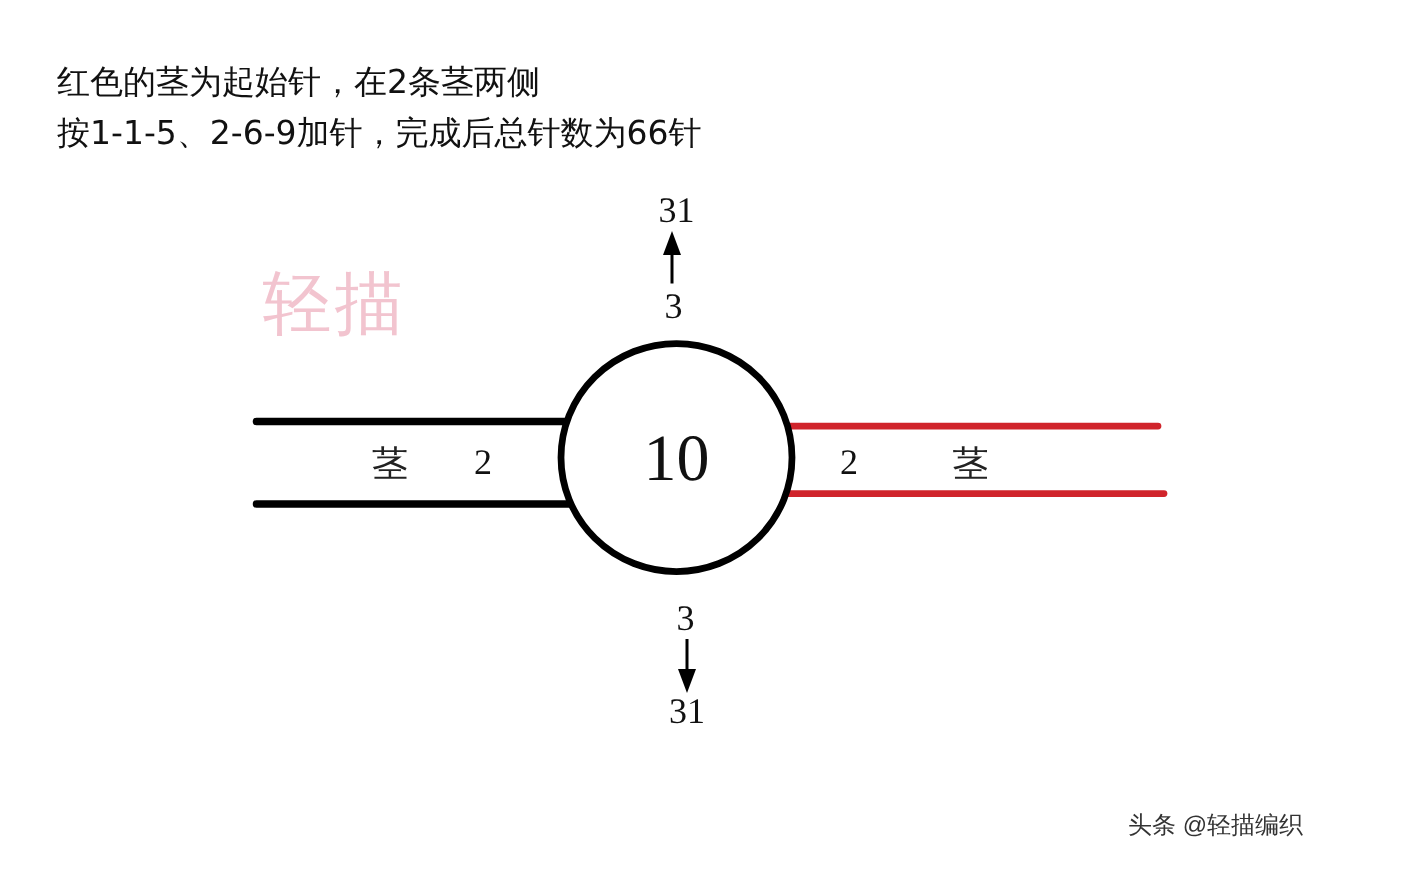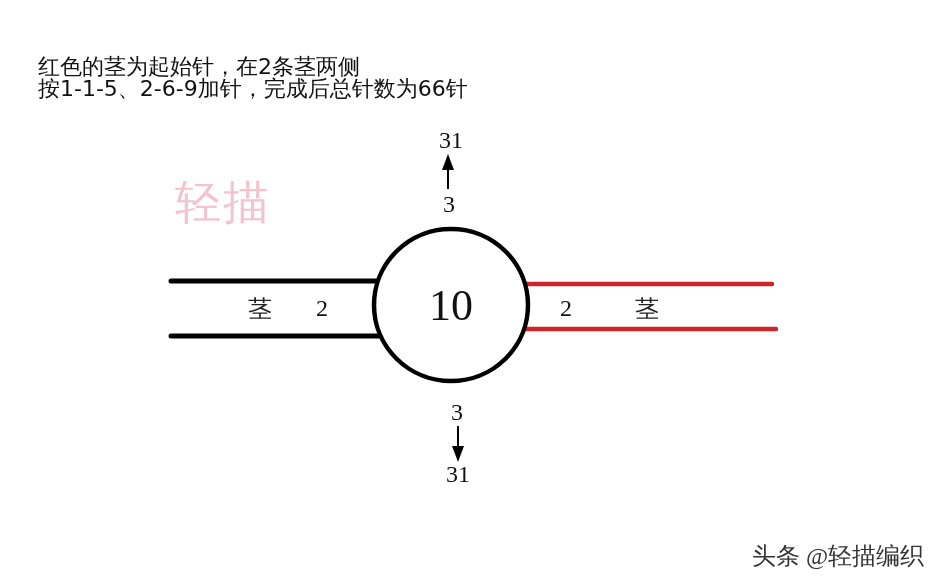--- a/index.html
+++ b/index.html
@@ -1,24 +1,24 @@
 <!DOCTYPE html>
 <html><head>
 <meta charset="utf-8">
 <style>
   html,body{margin:0;padding:0;background:#ffffff;}
   body{width:941px;height:584px;position:relative;overflow:hidden;font-family:"DejaVu Sans","Liberation Sans",sans-serif;}
   .instr{position:absolute;left:38px;font-size:22px;color:#111;white-space:nowrap;font-family:"DejaVu Sans",sans-serif;}
-  #l1{top:52px;}
+  #l1{top:40px;}
   #l2{top:74px;}
   .wm{position:absolute;left:175px;top:172px;font-size:46px;color:#f2c4cf;font-family:Liberation Sans, sans-serif;letter-spacing:2px;}
   svg{position:absolute;left:0;top:0;}
   .num{font-family:"Liberation Serif","DejaVu Serif",serif;fill:#111;}
   .lbl{font-family:"DejaVu Serif",serif;fill:#222;}
-  .credit{position:absolute;left:752px;top:540px;font-size:24px;color:#333;white-space:nowrap;font-family:Liberation Serif, serif;}
+  .credit{position:absolute;left:752px;top:540px;font-size:16px;color:#333;white-space:nowrap;font-family:Liberation Sans, sans-serif;}
 </style>
 </head>
 <body>
 
 <div class="instr" id="l1">红色的茎为起始针，在2条茎两侧</div>
 <div class="instr" id="l2">按1-1-5、2-6-9加针，完成后总针数为66针</div>
 <div class="wm">轻描</div>
 
 <svg width="941" height="584" viewBox="0 0 941 584">
 

